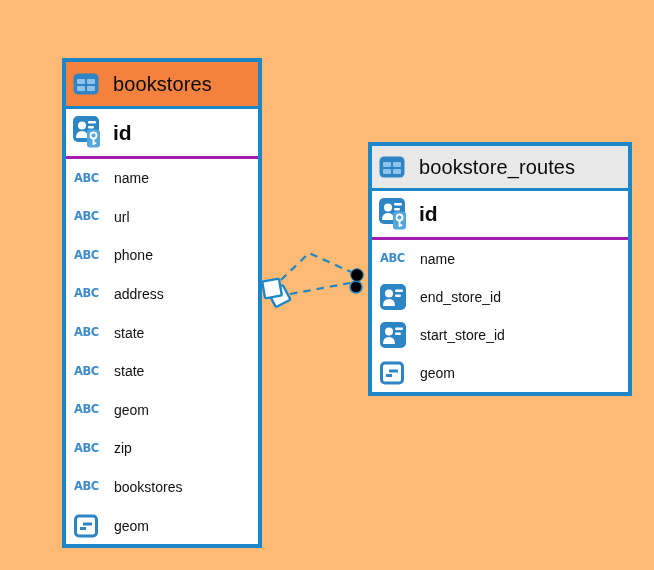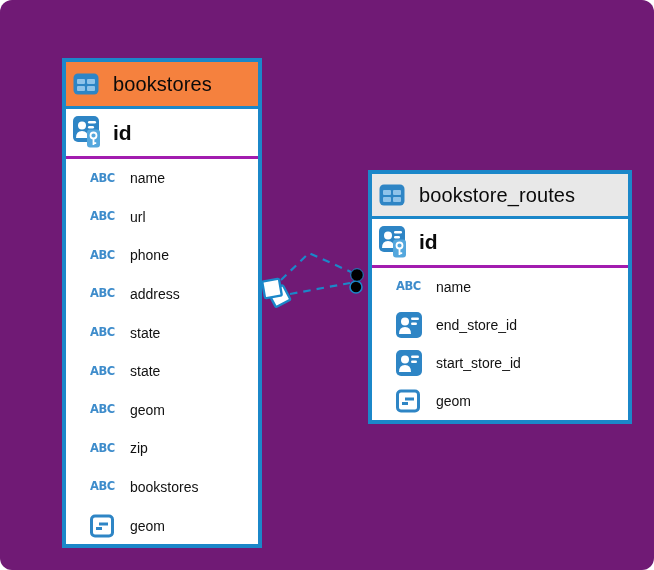--- a/index.html
+++ b/index.html
@@ -1,30 +1,30 @@
 <!DOCTYPE html>
 <html><head>
 <meta charset="utf-8">
 <style>
   html,body{margin:0;padding:0;background:#fff;}
-  .canvas{position:relative;width:654px;height:570px;background:#701a75;overflow:hidden;
-          font-family:"Liberation Sans",sans-serif;border-radius:12px;}
+  .canvas{position:relative;width:654px;height:570px;background:#fdba74;overflow:hidden;
+          font-family:"Liberation Sans",sans-serif;}
   .er-table{position:absolute;background:#fff;border:4px solid #1b87c9;box-sizing:border-box;z-index:2;}
   .t-bookstores{left:62px;top:58px;width:200px;height:490px;}
-  .t-routes{left:368px;top:142px;width:264px;height:254px;margin-top:28px;}
+  .t-routes{left:368px;top:142px;width:264px;height:254px;}
   .thead{display:flex;align-items:center;gap:9px;padding:0 7px;border-bottom:3px solid #1b87c9;}
   .t-bookstores .thead{height:44px;background:#f5813e;}
   .t-routes .thead{height:42px;background:#e8e8e8;}
   .title{font-size:20px;color:#0a0a0a;letter-spacing:.1px;}
   .pkrow{display:flex;align-items:center;gap:9px;padding:0 7px;border-bottom:3px solid #a21caf;}
   .t-bookstores .pkrow{height:47px;}
   .t-routes .pkrow{height:46px;}
   .pkname{font-size:21px;font-weight:bold;color:#0a0a0a;}
   .fields{display:block;}
-  .frow{display:flex;align-items:center;gap:9px;padding:0 24px;}
+  .frow{display:flex;align-items:center;gap:9px;padding:0 8px;}
   .t-bookstores .frow{height:38.6px;}
   .t-routes .frow{height:38px;}
   .fname{font-size:14px;color:#111;}
   .icell{width:31px;flex:0 0 31px;display:flex;align-items:center;}
   .abc{font-family:"DejaVu Sans",sans-serif;font-weight:800;font-size:11.5px;color:#3e8ccb;
        letter-spacing:-0.4px;line-height:1;}
   .conn{position:absolute;left:0;top:0;z-index:3;pointer-events:none;}
 </style>
 </head>
 <body>

